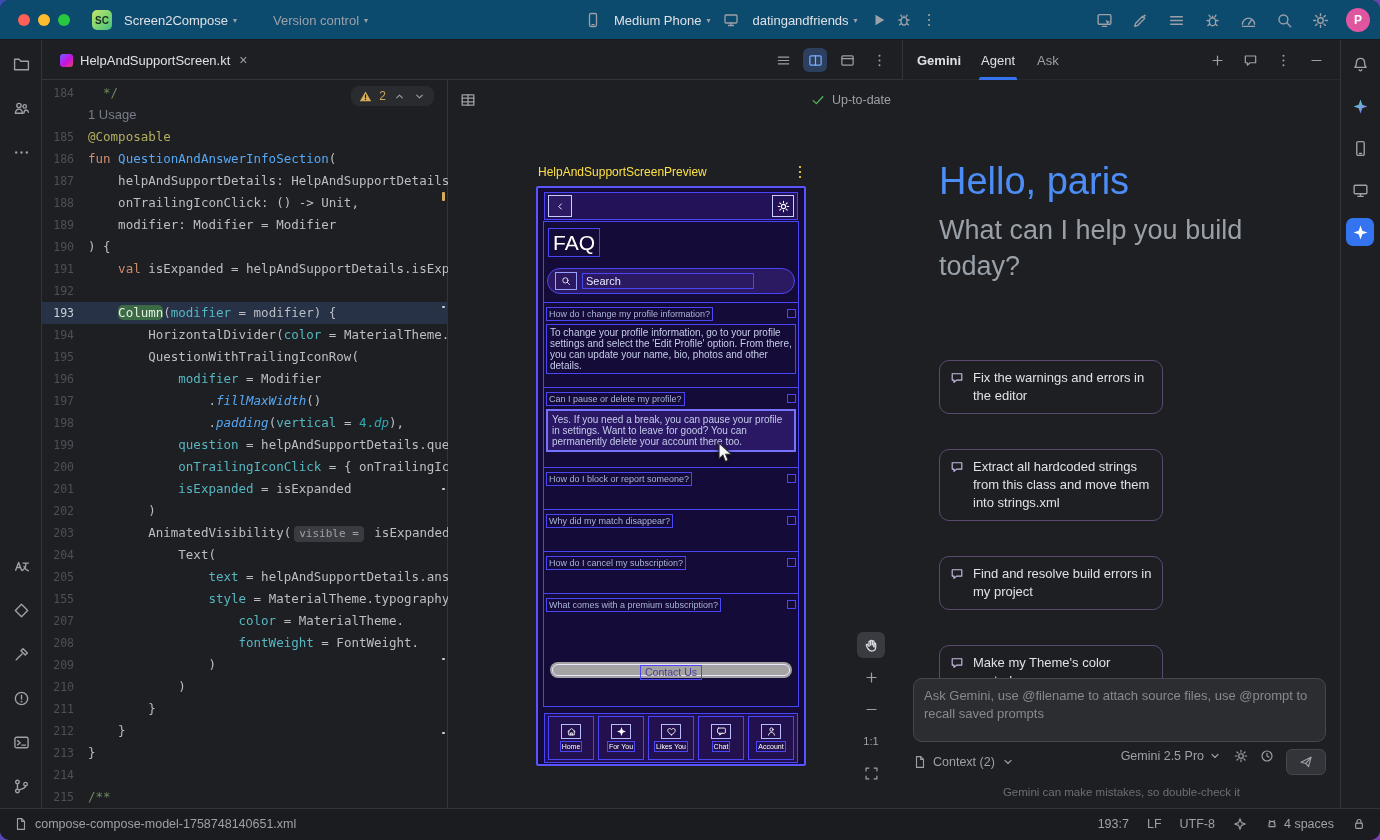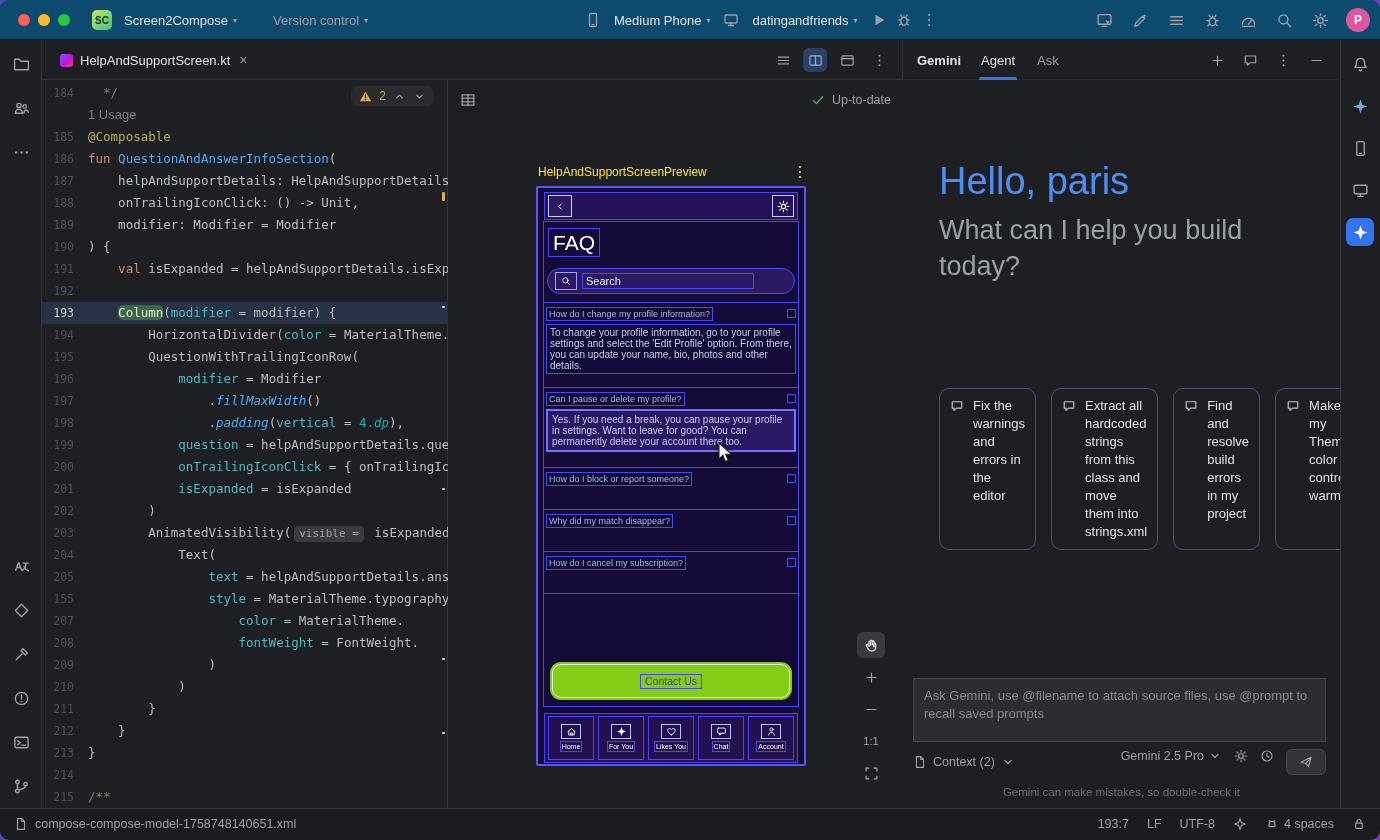--- a/index.html
+++ b/index.html
@@ -97,21 +97,21 @@
   .bp-sicon svg{width:10px;height:10px}
   .bp-stext{margin-left:5px;border:1px solid var(--bp);font-size:11px;color:#e7e9ff;padding:0 3px;width:172px;height:16px;line-height:14px}
   .bp-list{position:absolute;left:6px;right:6px;top:114px}
   .bp-div{border-top:1px solid var(--bp)}
   .bp-q{height:19px;display:flex;align-items:center;justify-content:space-between;padding:0 2px;margin:1px 0;cursor:pointer}
   .bp-q-text{font-size:9px;color:#a9b3d8;border:1px solid var(--bp);padding:1px 2px;line-height:10px}
   .bp-exp{width:9px;height:9px;border:1px solid var(--bp)}
   .bp-a{margin:1px 2px 13px;border:1px solid var(--bp);padding:2px 3px;font-size:10px;line-height:11px;color:#c3cce8}
   .bp-a.hl{background:#2b1865;border:2px solid #7472ff;padding:3px 4px;margin-bottom:15px}
   .bp-gap{height:20px}
-  .bp-contact{position:absolute;left:12px;right:12px;top:474px;height:38px;background:#84cc16;border-radius:11px;display:grid;place-items:center;cursor:pointer}
+  .bp-contact{position:absolute;left:12px;right:12px;top:474px;height:16px;background:#a3a3a3;border-radius:11px;display:grid;place-items:center;cursor:pointer}
   .bp-contact-inner{position:absolute;inset:2px;border:1px solid #eae4fb;border-radius:9px;display:grid;place-items:center}
   .bp-contact-label{font-size:10.5px;color:#4a3e8f;border:1px solid var(--bp);padding:0 4px;line-height:13px}
   .bp-nav{position:absolute;left:6px;right:6px;top:525px;height:50px;border:1px solid var(--bp);background:#22114e;display:flex;justify-content:space-between;align-items:center;padding:2px 3px}
   .bp-nav-item{width:46px;height:44px;border:1px solid var(--bp);display:flex;flex-direction:column;align-items:center;justify-content:center;gap:2px;cursor:pointer}
   .bp-nav-ic{width:20px;height:15px;border:1px solid #b7bcff;display:grid;place-items:center;color:#fff}
   .bp-nav-ic svg{width:11px;height:11px}
   .bp-nav-label{font-size:7px;color:#fff;border:1px solid var(--bp);padding:0 1px;line-height:9px}
 
   
   .gemini{flex:1;position:relative;background:#1e1f22;display:flex;flex-direction:column}
@@ -119,25 +119,25 @@
   .gem-title{font-weight:bold;font-size:13px}
   .gem-tab{height:40px;display:flex;align-items:center;color:#9da0a8;cursor:pointer;position:relative;padding:0 2px;font-size:13px}
   .gem-tab.active{color:#dfe1e5}
   .gem-tab.active:after{content:"";position:absolute;left:0;right:0;bottom:0;height:3px;background:#3574f0;border-radius:2px 2px 0 0}
   .gem-actions{margin-left:auto;display:flex;gap:13px;color:#9da0a8}
   .ghbtn{width:20px;height:20px;display:grid;place-items:center;cursor:pointer}
   .ghbtn svg{width:15px;height:15px}
   .gem-body{flex:1;padding:0 36px;overflow:hidden}
   .gem-hello{margin-top:76px;font-size:38px;line-height:50px;color:#4d8df6}
   .gem-sub{margin-top:6px;font-size:27px;line-height:36px;color:#9aa0a8;width:330px}
-  .gem-cards{margin-top:104px;display:flex;flex-direction:row;gap:15px;width:224px}
+  .gem-cards{margin-top:76px;display:flex;flex-direction:column;gap:35px;width:224px}
   .card{border:1px solid #594a72;border-radius:10px;padding:8px 10px;display:flex;gap:8px;font-size:13px;line-height:18px;color:#dfe1e5;cursor:pointer}
   .card .ic{color:#c9bce6;flex:0 0 15px;margin-top:2px}
   .card .ic svg{width:14px;height:14px}
-  .gem-input{position:absolute;left:10px;right:14px;top:638px;height:64px;background:#2b2d30;border:1px solid #45474d;border-radius:0;padding:8px 10px;font-size:13px;line-height:18px;color:#87898f;cursor:text}
+  .gem-input{position:absolute;left:10px;right:14px;top:638px;height:64px;background:#2b2d30;border:1px solid #45474d;border-radius:9px;padding:8px 10px;font-size:13px;line-height:18px;color:#87898f;cursor:text}
   .gem-controls{position:absolute;left:10px;right:14px;top:708px;height:28px;display:flex;align-items:center;color:#9da0a8;font-size:12.5px}
   .chip{display:flex;align-items:center;gap:6px;cursor:pointer}
   .chip svg,.gem-controls svg{width:14px;height:14px}
   .gem-right{margin-left:auto;display:flex;align-items:flex-start;gap:12px}
   .model{display:flex;align-items:center;gap:4px;cursor:pointer}
   .send{width:40px;height:26px;border:1px solid #45474d;background:#32343a;border-radius:6px;display:grid;place-items:center;cursor:pointer;color:#9da0a8}
   .gem-disclaimer{position:absolute;left:0;right:0;top:746px;text-align:center;font-size:11.5px;color:#6b6f76}
 
   .rightbar{flex:0 0 40px;display:flex;flex-direction:column;align-items:center;gap:14px;padding-top:10px;box-shadow:inset 1px 0 0 #313438;color:#9da0a8}
 
@@ -509,20 +509,24 @@
     <span class="bp-exp"></span>
   </div>
                 <div class="bp-gap"></div>
                 <div class="bp-div"></div>
   <div class="bp-q">
     <span class="bp-q-text">How do I cancel my subscription?</span>
     <span class="bp-exp"></span>
   </div>
                 <div class="bp-gap"></div>
                 <div class="bp-div"></div>
+  <div class="bp-q">
+    <span class="bp-q-text">What comes with a premium subscription?</span>
+    <span class="bp-exp"></span>
+  </div>
                 <div class="bp-gap"></div>
               </div>
             <div class="bp-contact">
               <span class="bp-contact-inner">
                 <span class="bp-contact-label">Contact Us</span>
               </span>
             </div>
             <div class="bp-nav" id="nav-host">
                 <div class="bp-nav-item">
     <span class="bp-nav-ic">

